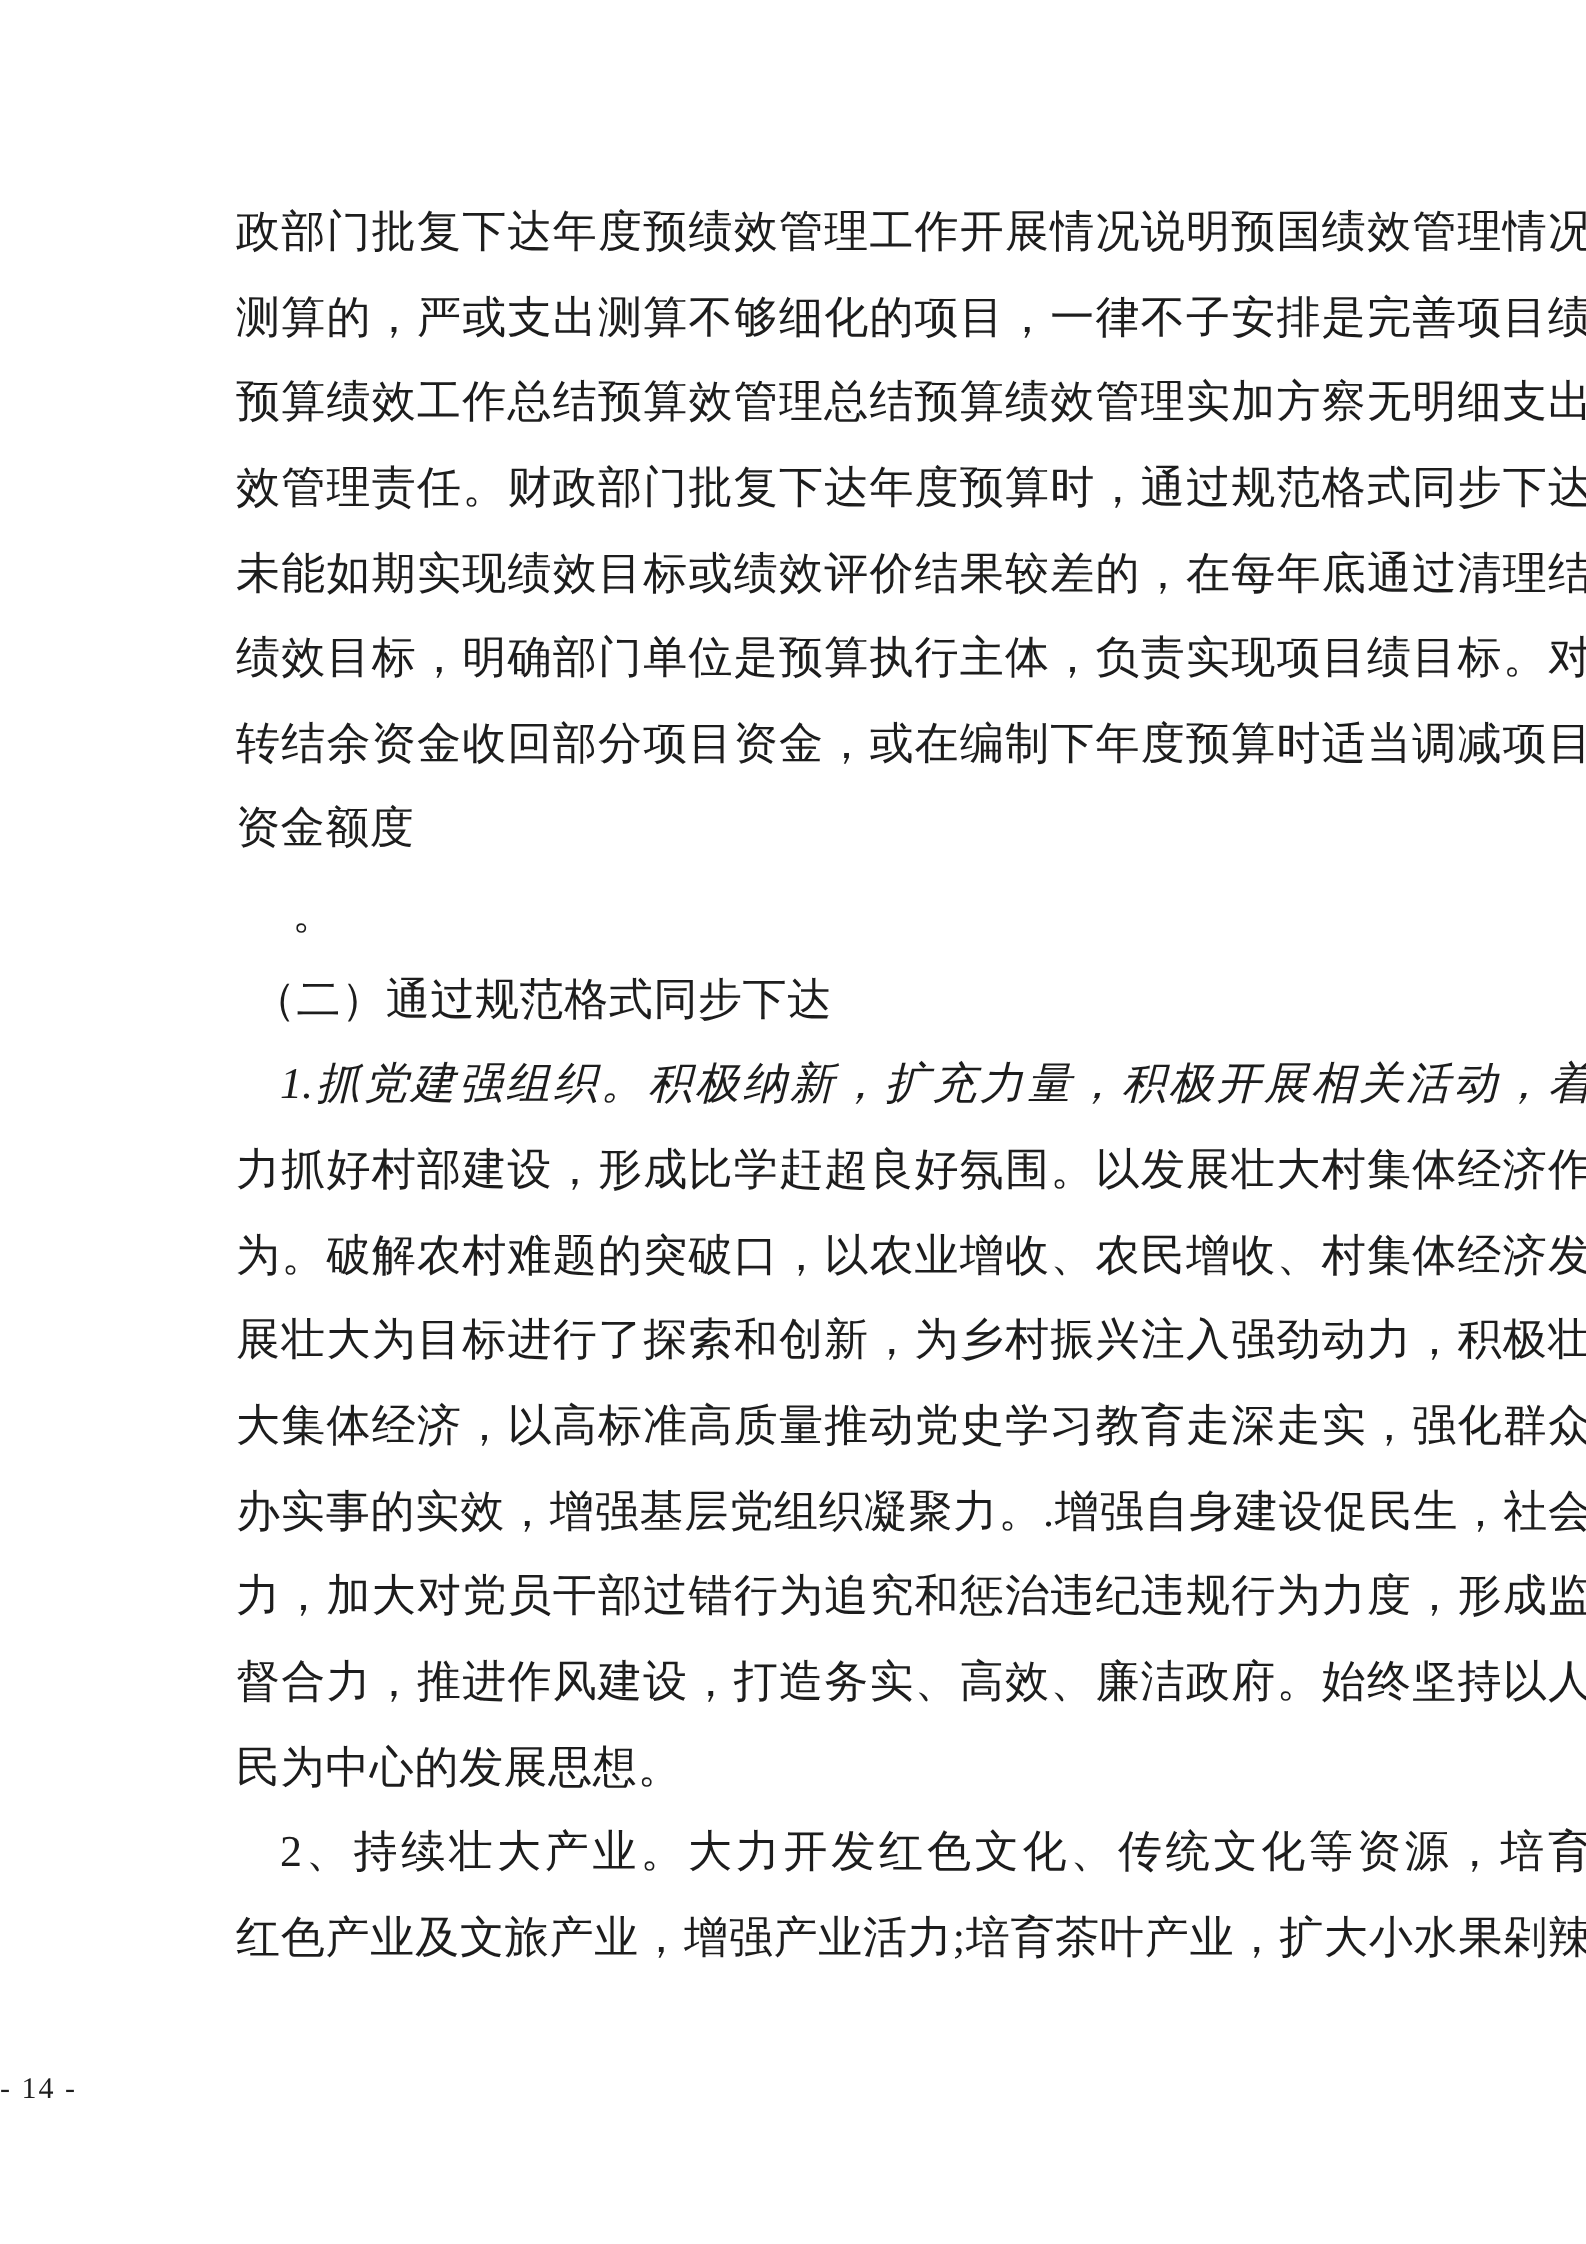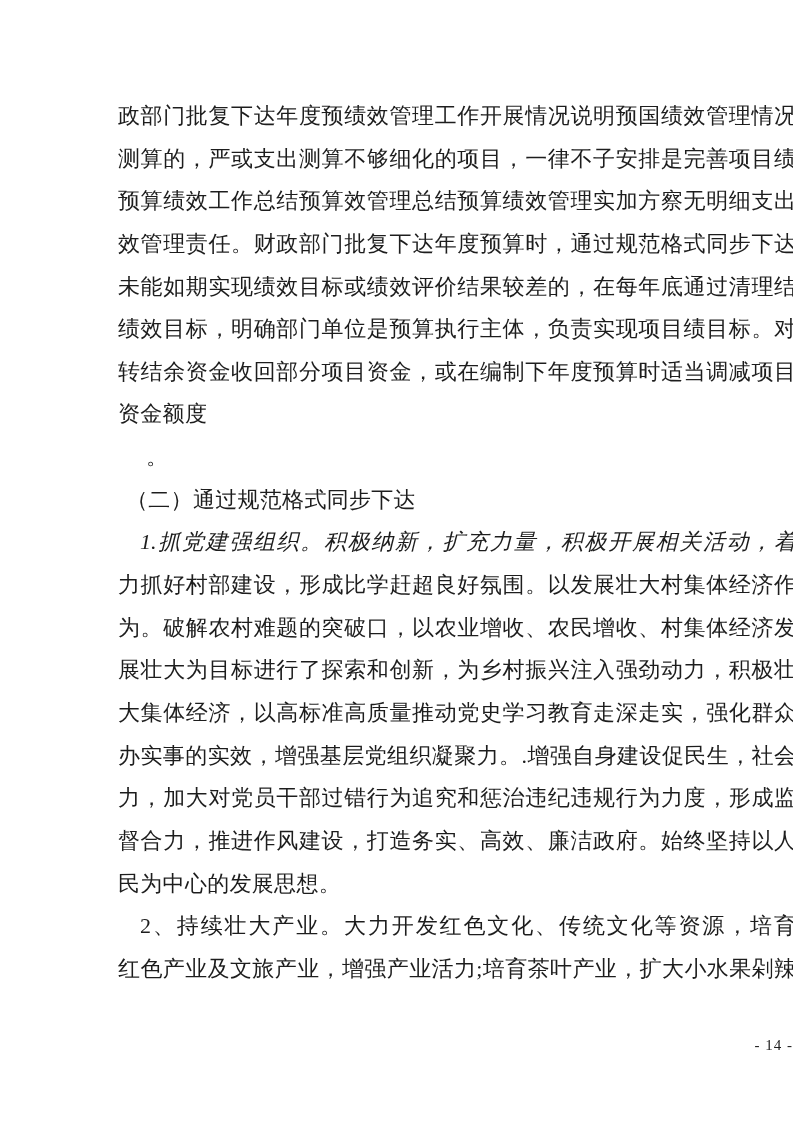--- a/index.html
+++ b/index.html
@@ -35,21 +35,21 @@
     overflow: hidden;
     text-align: justify;
     text-align-last: justify;
     letter-spacing: 0;
   }
   .page-footer {
     position: absolute;
     left: 0;
     top: 1037px;
     width: 100%;
-    text-align: right;
+    text-align: left;
     font-size: 15px;
     color: #1d1d1d;
     letter-spacing: 1px;
   }
 </style>
 </head>
 <body>
 
 <div class="page">
   <main class="doc-body" id="doc-body">

